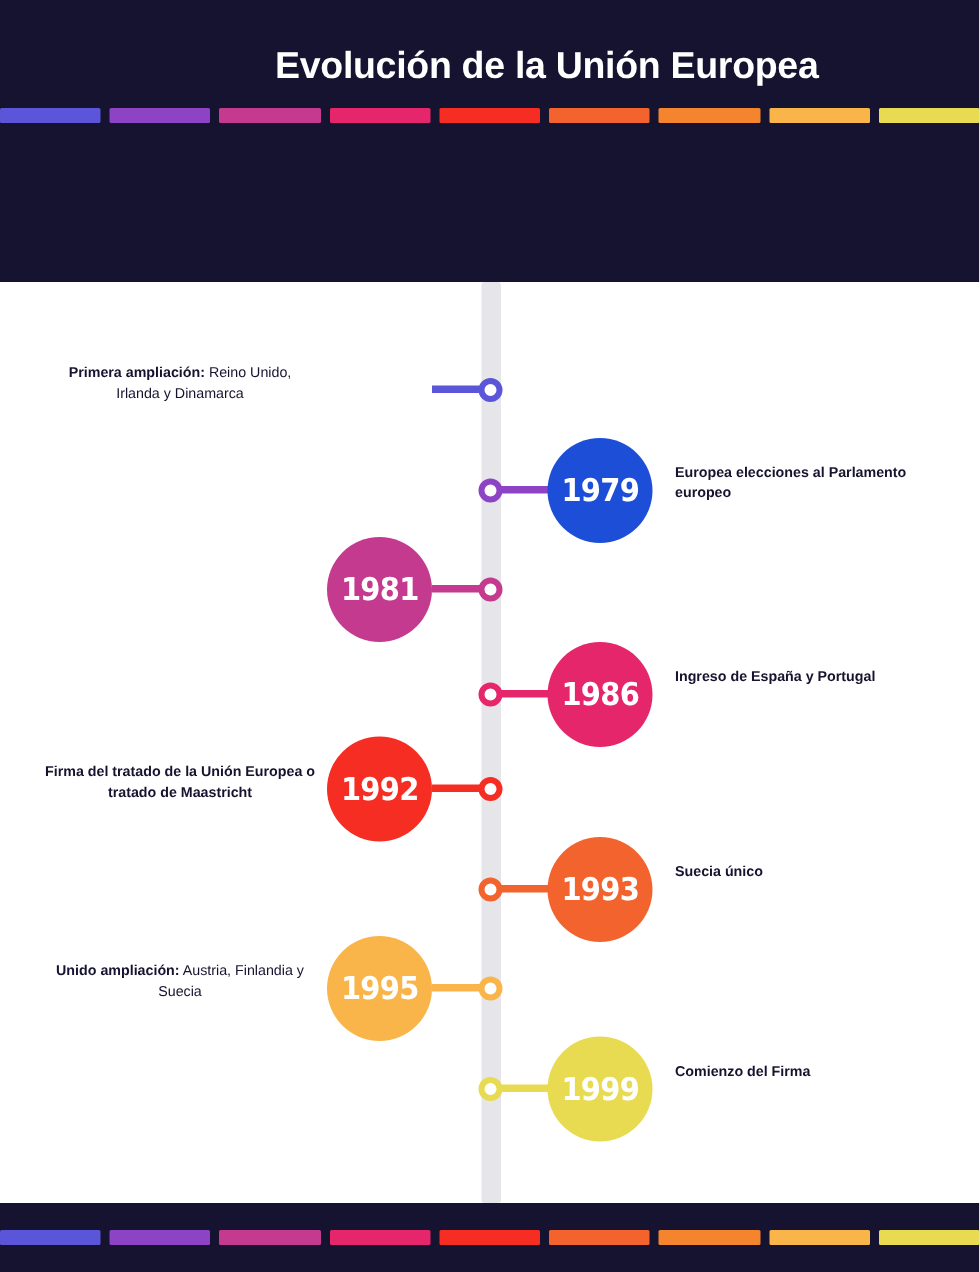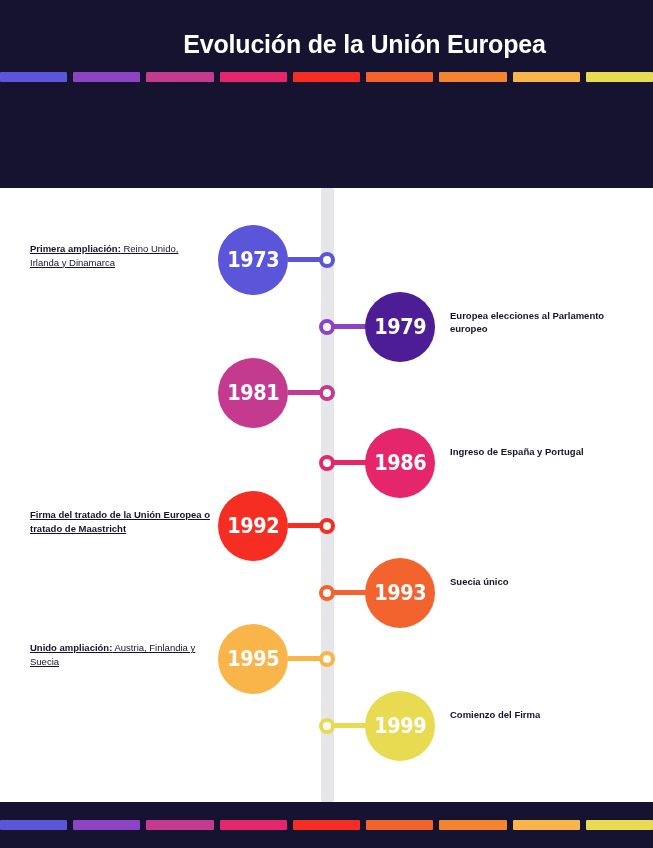--- a/index.html
+++ b/index.html
@@ -129,22 +129,21 @@
     position: absolute;
     top: 22px;
     color: #15132e;
     font-size: 9.5px;
     line-height: 1.45;
   }
   .event-label b { font-weight: bold; }
   .label-left {
     right: 443px;
     width: 180px;
-    text-align: left;
-    text-decoration: underline;
+    text-align: center;
   }
   .label-right {
     left: 450px;
     width: 190px;
     text-align: left;
     font-weight: bold;
   }
 
   
   .side-left .year-circle { left: 218px; }
@@ -173,29 +172,26 @@
       <div class="seg" style="background: rgb(249, 181, 74);"></div>
       <div class="seg" style="background: rgb(232, 219, 82);"></div>
     </div>
 
   <div id="timeline-area">
     <div id="timeline-spine"></div>
     <div id="events-container">
         <div class="event side-left" style="top: 32px;">
           <div class="connector" style="background: rgb(90, 85, 217);"></div>
           <div class="node-ring" style="border-color: rgb(90, 85, 217);"></div>
-          <div class="year-circle" style="background: rgb(90, 85, 217);">
-            <span class="year-text">1973</span>
-          </div>
           <div class="event-label label-left"><b>Primera ampliación:</b><span> Reino Unido, Irlanda y Dinamarca</span></div>
         </div>
         <div class="event side-right" style="top: 98.5px;">
           <div class="connector" style="background: rgb(140, 68, 196);"></div>
           <div class="node-ring" style="border-color: rgb(140, 68, 196);"></div>
-          <div class="year-circle" style="background: #4c1d95;">
+          <div class="year-circle" style="background: #1d4ed8;">
             <span class="year-text">1979</span>
           </div>
           <div class="event-label label-right"><b>Europea elecciones al Parlamento europeo</b></div>
         </div>
         <div class="event side-left" style="top: 165px;">
           <div class="connector" style="background: rgb(196, 58, 142);"></div>
           <div class="node-ring" style="border-color: rgb(196, 58, 142);"></div>
           <div class="year-circle" style="background: rgb(196, 58, 142);">
             <span class="year-text">1981</span>
           </div>

